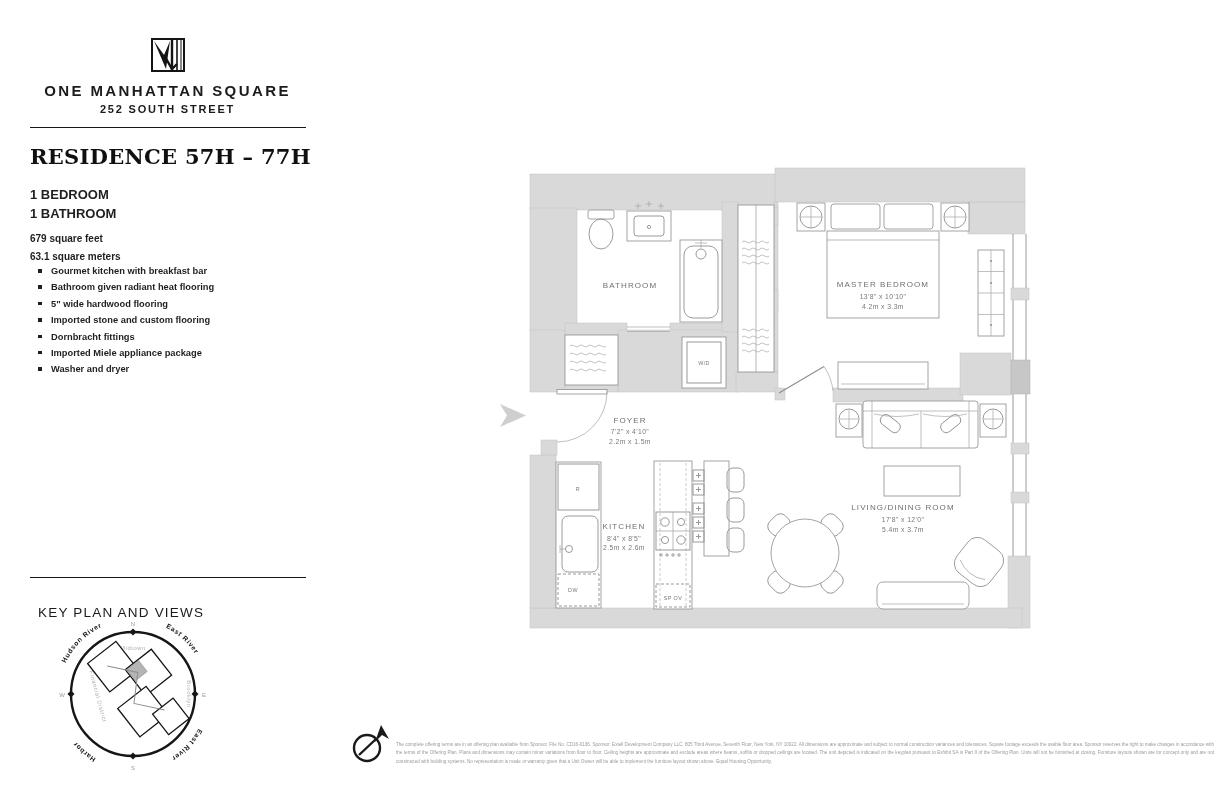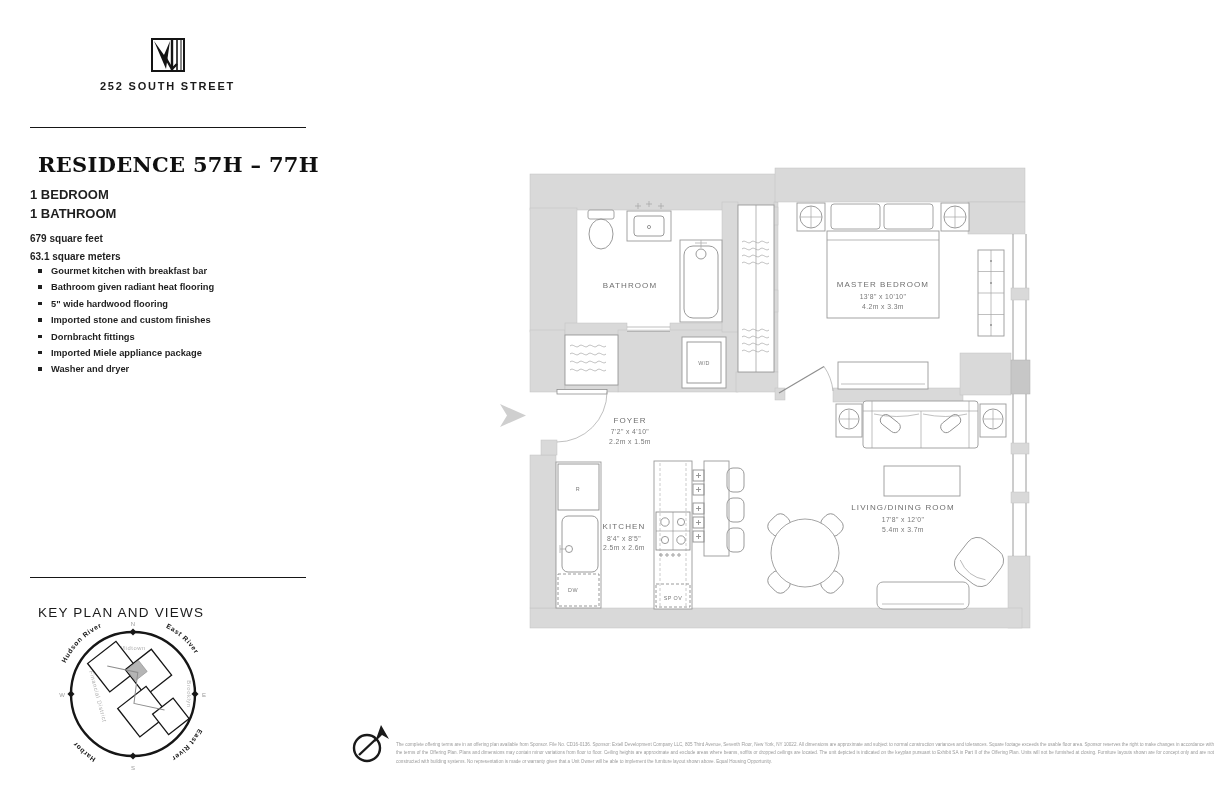--- a/index.html
+++ b/index.html
@@ -45,42 +45,43 @@
 
 <div class="abs brand-block">
   <svg width="34" height="34" viewBox="0 0 34 34" aria-hidden="true">
     <rect x="1" y="1" width="32" height="32" fill="#ffffff" stroke="#141414" stroke-width="2"></rect>
     <line x1="21" y1="2" x2="21" y2="32" stroke="#141414" stroke-width="2.4"></line>
     <line x1="26" y1="2" x2="26" y2="32" stroke="#141414" stroke-width="1.6"></line>
     <line x1="30" y1="2" x2="30" y2="32" stroke="#141414" stroke-width="1"></line>
     <path d="M3,3 L15,31 L19,3 L13,17 Z" fill="#141414"></path>
     <path d="M13,17 L21,31 L26,26" fill="none" stroke="#141414" stroke-width="2.4"></path>
   </svg>
+  <div class="brand-name">ONE MANHATTAN SQUARE</div>
   <div class="brand-addr">252 SOUTH STREET</div>
 </div>
 
 <hr class="rule" style="top:127px">
 
-<h1 class="abs res-title" style="margin:8px;">RESIDENCE 57H – 77H</h1>
+<h1 class="abs res-title" style="margin:0;">RESIDENCE 57H – 77H</h1>
 
 <div class="abs bedbath">
   <div>1 BEDROOM</div>
   <div>1 BATHROOM</div>
 </div>
 
 <div class="abs sqblock">
   <div>679 square feet</div>
   <div>63.1 square meters</div>
 </div>
 
 <ul class="abs features">
   <li>Gourmet kitchen with breakfast bar</li>
   <li>Bathroom given radiant heat flooring</li>
   <li>5" wide hardwood flooring</li>
-  <li>Imported stone and custom finishes</li>
+  <li>Imported stone and custom flooring</li>
   <li>Dornbracht fittings</li>
   <li>Imported Miele appliance package</li>
   <li>Washer and dryer</li>
 </ul>
 
 <hr class="rule" style="top:577px">
 <h2 class="abs kp-heading" style="margin:8px;">KEY PLAN AND VIEWS</h2>
 
 <svg class="abs" style="left:33px;top:608px;" width="205" height="182" viewBox="33 608 205 182">
   <defs>

